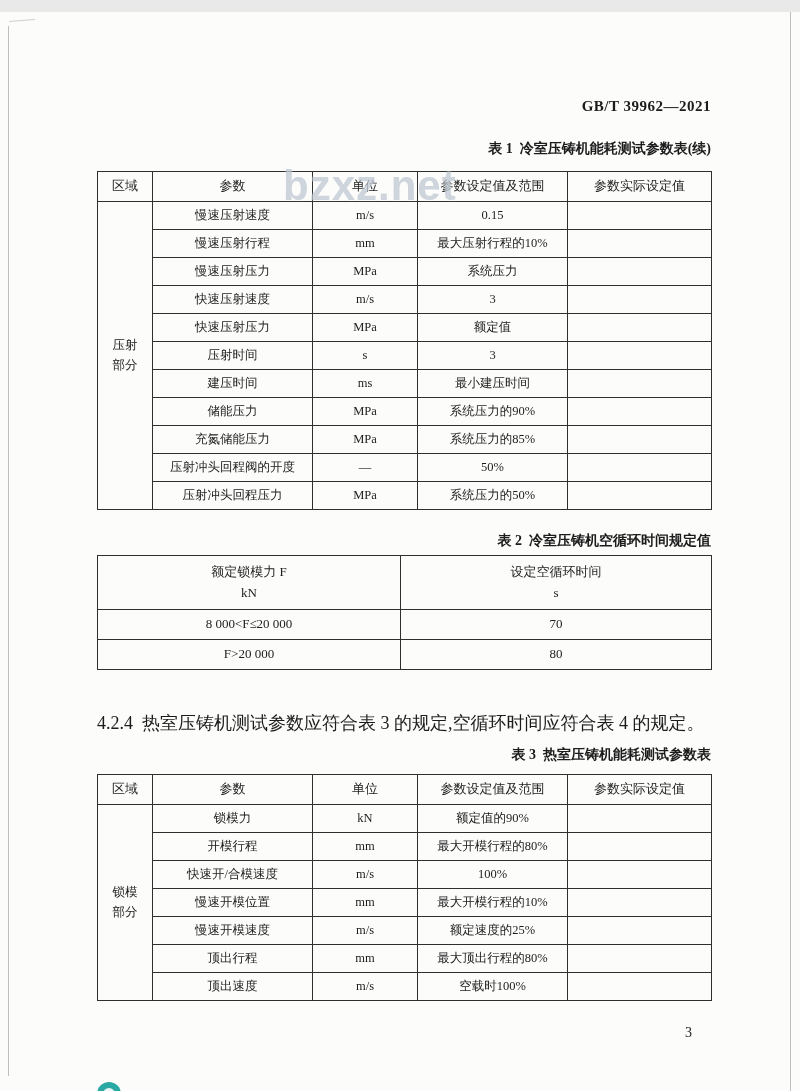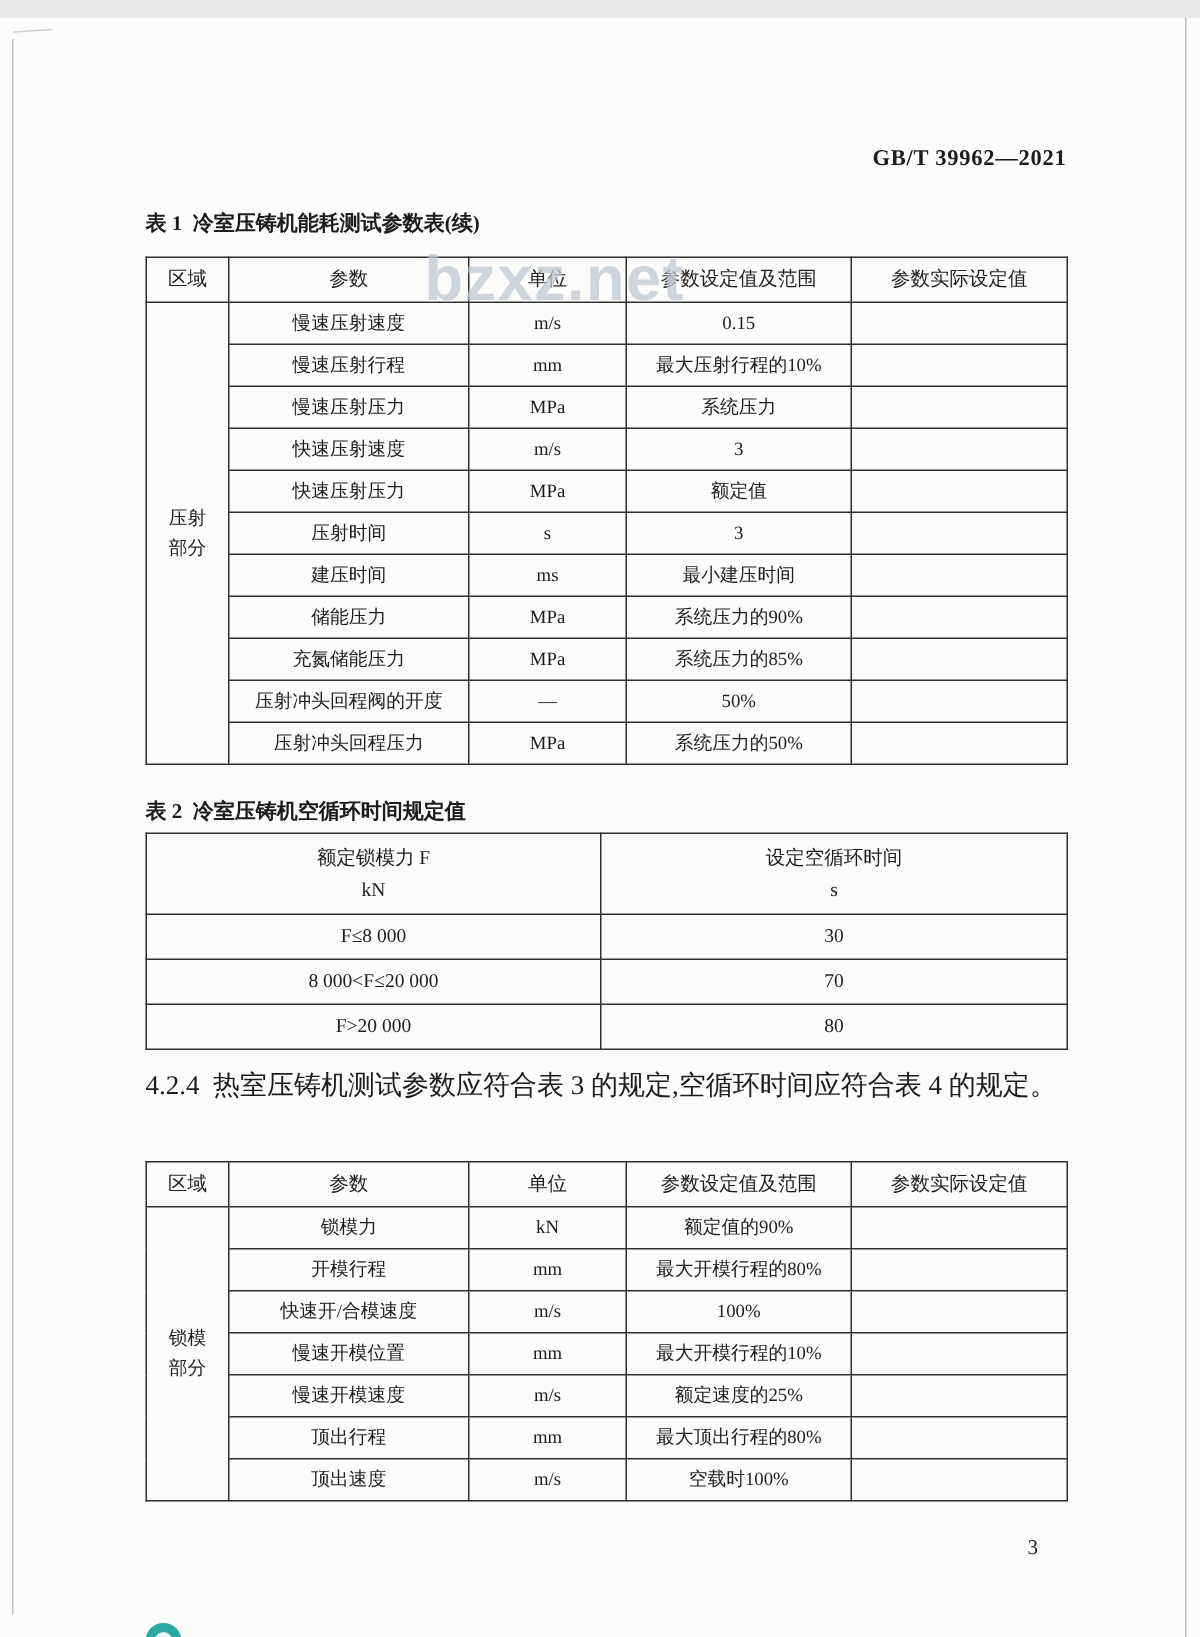--- a/index.html
+++ b/index.html
@@ -6,21 +6,21 @@
   body{background:#e9e9e9;font-family:"Liberation Serif","DejaVu Serif",serif;color:#1c1c1c;}
   .page{position:relative;width:800px;height:1091px;margin:12px auto;background:#fcfcfb;overflow:hidden;}
   .edge{position:absolute;background:#bfbfbf;}
   .edge.left{left:8px;top:14px;width:1px;height:1050px;}
   .edge.right{right:9px;top:0;width:1px;height:1091px;}
   .tick-top{position:absolute;left:9px;top:8px;width:26px;height:1px;background:#cfcfcf;transform:rotate(-4deg);}
 
   .std-number{position:absolute;top:86px;left:0;width:711px;text-align:right;
     font-size:15px;font-weight:700;letter-spacing:.5px;}
 
-  .table-title{position:absolute;left:97px;width:614px;text-align:left;
+  .table-title{position:absolute;left:97px;width:614px;text-align:right;
     font-size:14px;font-weight:700;white-space:pre;}
   #t1-title{top:128px;}
   #t2-title{top:520px;}
   #t3-title{top:734px;}
 
   table.std{position:absolute;left:97px;width:614px;border-collapse:collapse;table-layout:fixed;}
   #table1{top:159px;}
   #table2{top:543px;}
   #table3{top:762px;}
   table.std td{border:1px solid #2f2f2f;text-align:center;vertical-align:middle;
@@ -160,36 +160,33 @@
         <td>
           <span class="hdr-line">额定锁模力 F</span>
           <span class="hdr-line">kN</span>
         </td>
         <td>
           <span class="hdr-line">设定空循环时间</span>
           <span class="hdr-line">s</span>
         </td>
       </tr>
       <tr>
-        <td>F≤8 000</td>
-        <td>30</td>
-      </tr>
-      <tr>
         <td>8 000&lt;F≤20 000</td>
         <td>70</td>
       </tr>
       <tr>
         <td>F&gt;20 000</td>
         <td>80</td>
       </tr>
     </tbody>
   </table>
 
   <div class="para">4.2.4  热室压铸机测试参数应符合表 3 的规定,空循环时间应符合表 4 的规定。</div>
 
+  <div class="table-title" id="t3-title">表 3  热室压铸机能耗测试参数表</div>
 
   <table class="std" id="table3">
     <colgroup>
         <col style="width:55px">
         <col style="width:160px">
         <col style="width:105px">
         <col style="width:150px">
         <col style="width:144px">
       </colgroup>
     <tbody>

